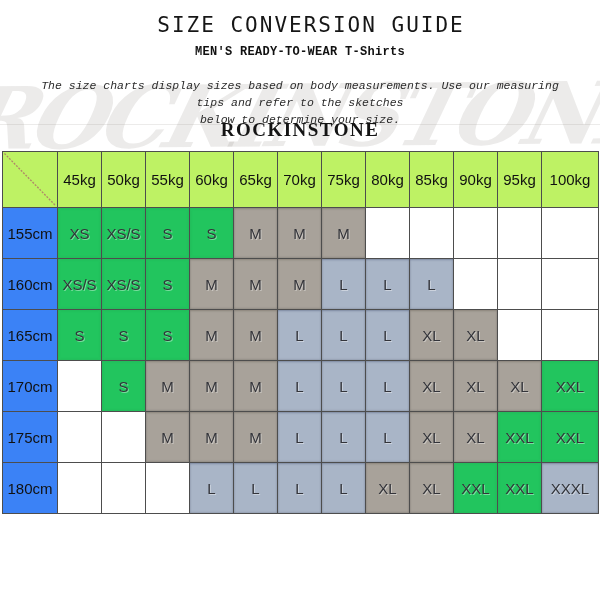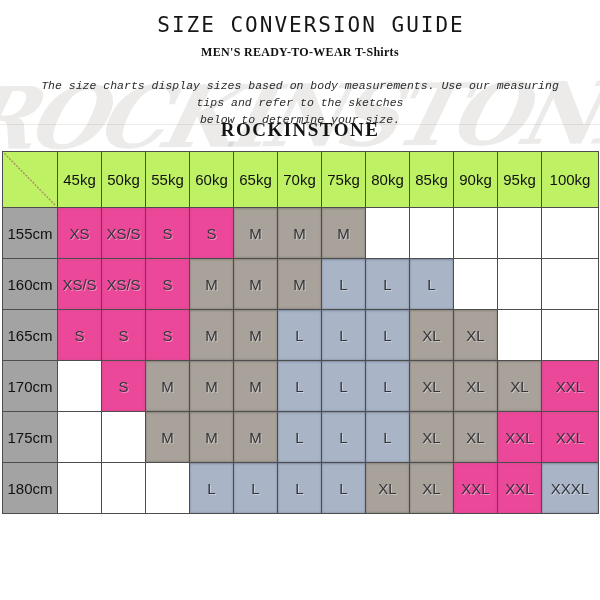--- a/index.html
+++ b/index.html
@@ -51,21 +51,21 @@
     font-size: 21px;
     letter-spacing: 2px;
     color: #161616;
     z-index: 1;
     margin-left: 22px;
   }
   .subtitle {
     position: absolute;
     top: 45px; left: 0; right: 0;
     text-align: center;
-    font-family: Liberation Serif, serif;
+    font-family: Liberation Mono, monospace;
     font-weight: bold;
     font-size: 12px;
     letter-spacing: 0.3px;
     color: #111;
     z-index: 1;
   }
   .description {
     position: absolute;
     top: 77px; left: 30px; right: 30px;
     text-align: center;
@@ -102,28 +102,28 @@
   .size-table col.col-mid   { width: 44px; }
   .size-table col.col-last  { width: 57px; }
   .size-table th, .size-table td {
     border: 1px solid #4d4d4d;
     text-align: center;
     vertical-align: middle;
     font-weight: normal;
     overflow: hidden;
   }
   .size-table thead th { height: 56px; font-size: 15px; color: #111; background:#bef264; }
-  .size-table tbody th { height: 51px; font-size: 15px; color: #111; background:#a3a3a3; }
+  .size-table tbody th { height: 51px; font-size: 15px; color: #111; background:#3b82f6; }
   .size-table tbody td {
     height: 51px;
     font-size: 15px;
     color: #33343a;
     text-shadow: 1px 1px 0 rgba(255,255,255,0.4);
   }
-  td.c-lg { background: #ec4899; box-shadow: inset 0 0 3px rgba(60,60,60,0.12); }
+  td.c-lg { background: #22c55e; box-shadow: inset 0 0 3px rgba(60,60,60,0.12); }
   td.c-tp { background: #a8a29a; box-shadow: inset 0 1px 2px rgba(60,50,40,0.25), inset 0 -1px 2px rgba(0,0,0,0.12); }
   td.c-bl { background: #a9b5c7; box-shadow: inset 0 1px 2px rgba(25,40,75,0.30), inset 0 -1px 2px rgba(0,0,0,0.10); }
   td.c-none { background: #ffffff; }
   .corner-svg { display: block; width: 100%; height: 100%; }
 
   
   .caption {
     position: absolute;
     top: 566px; right: 3px;
     font-family: "Liberation Serif", serif;

